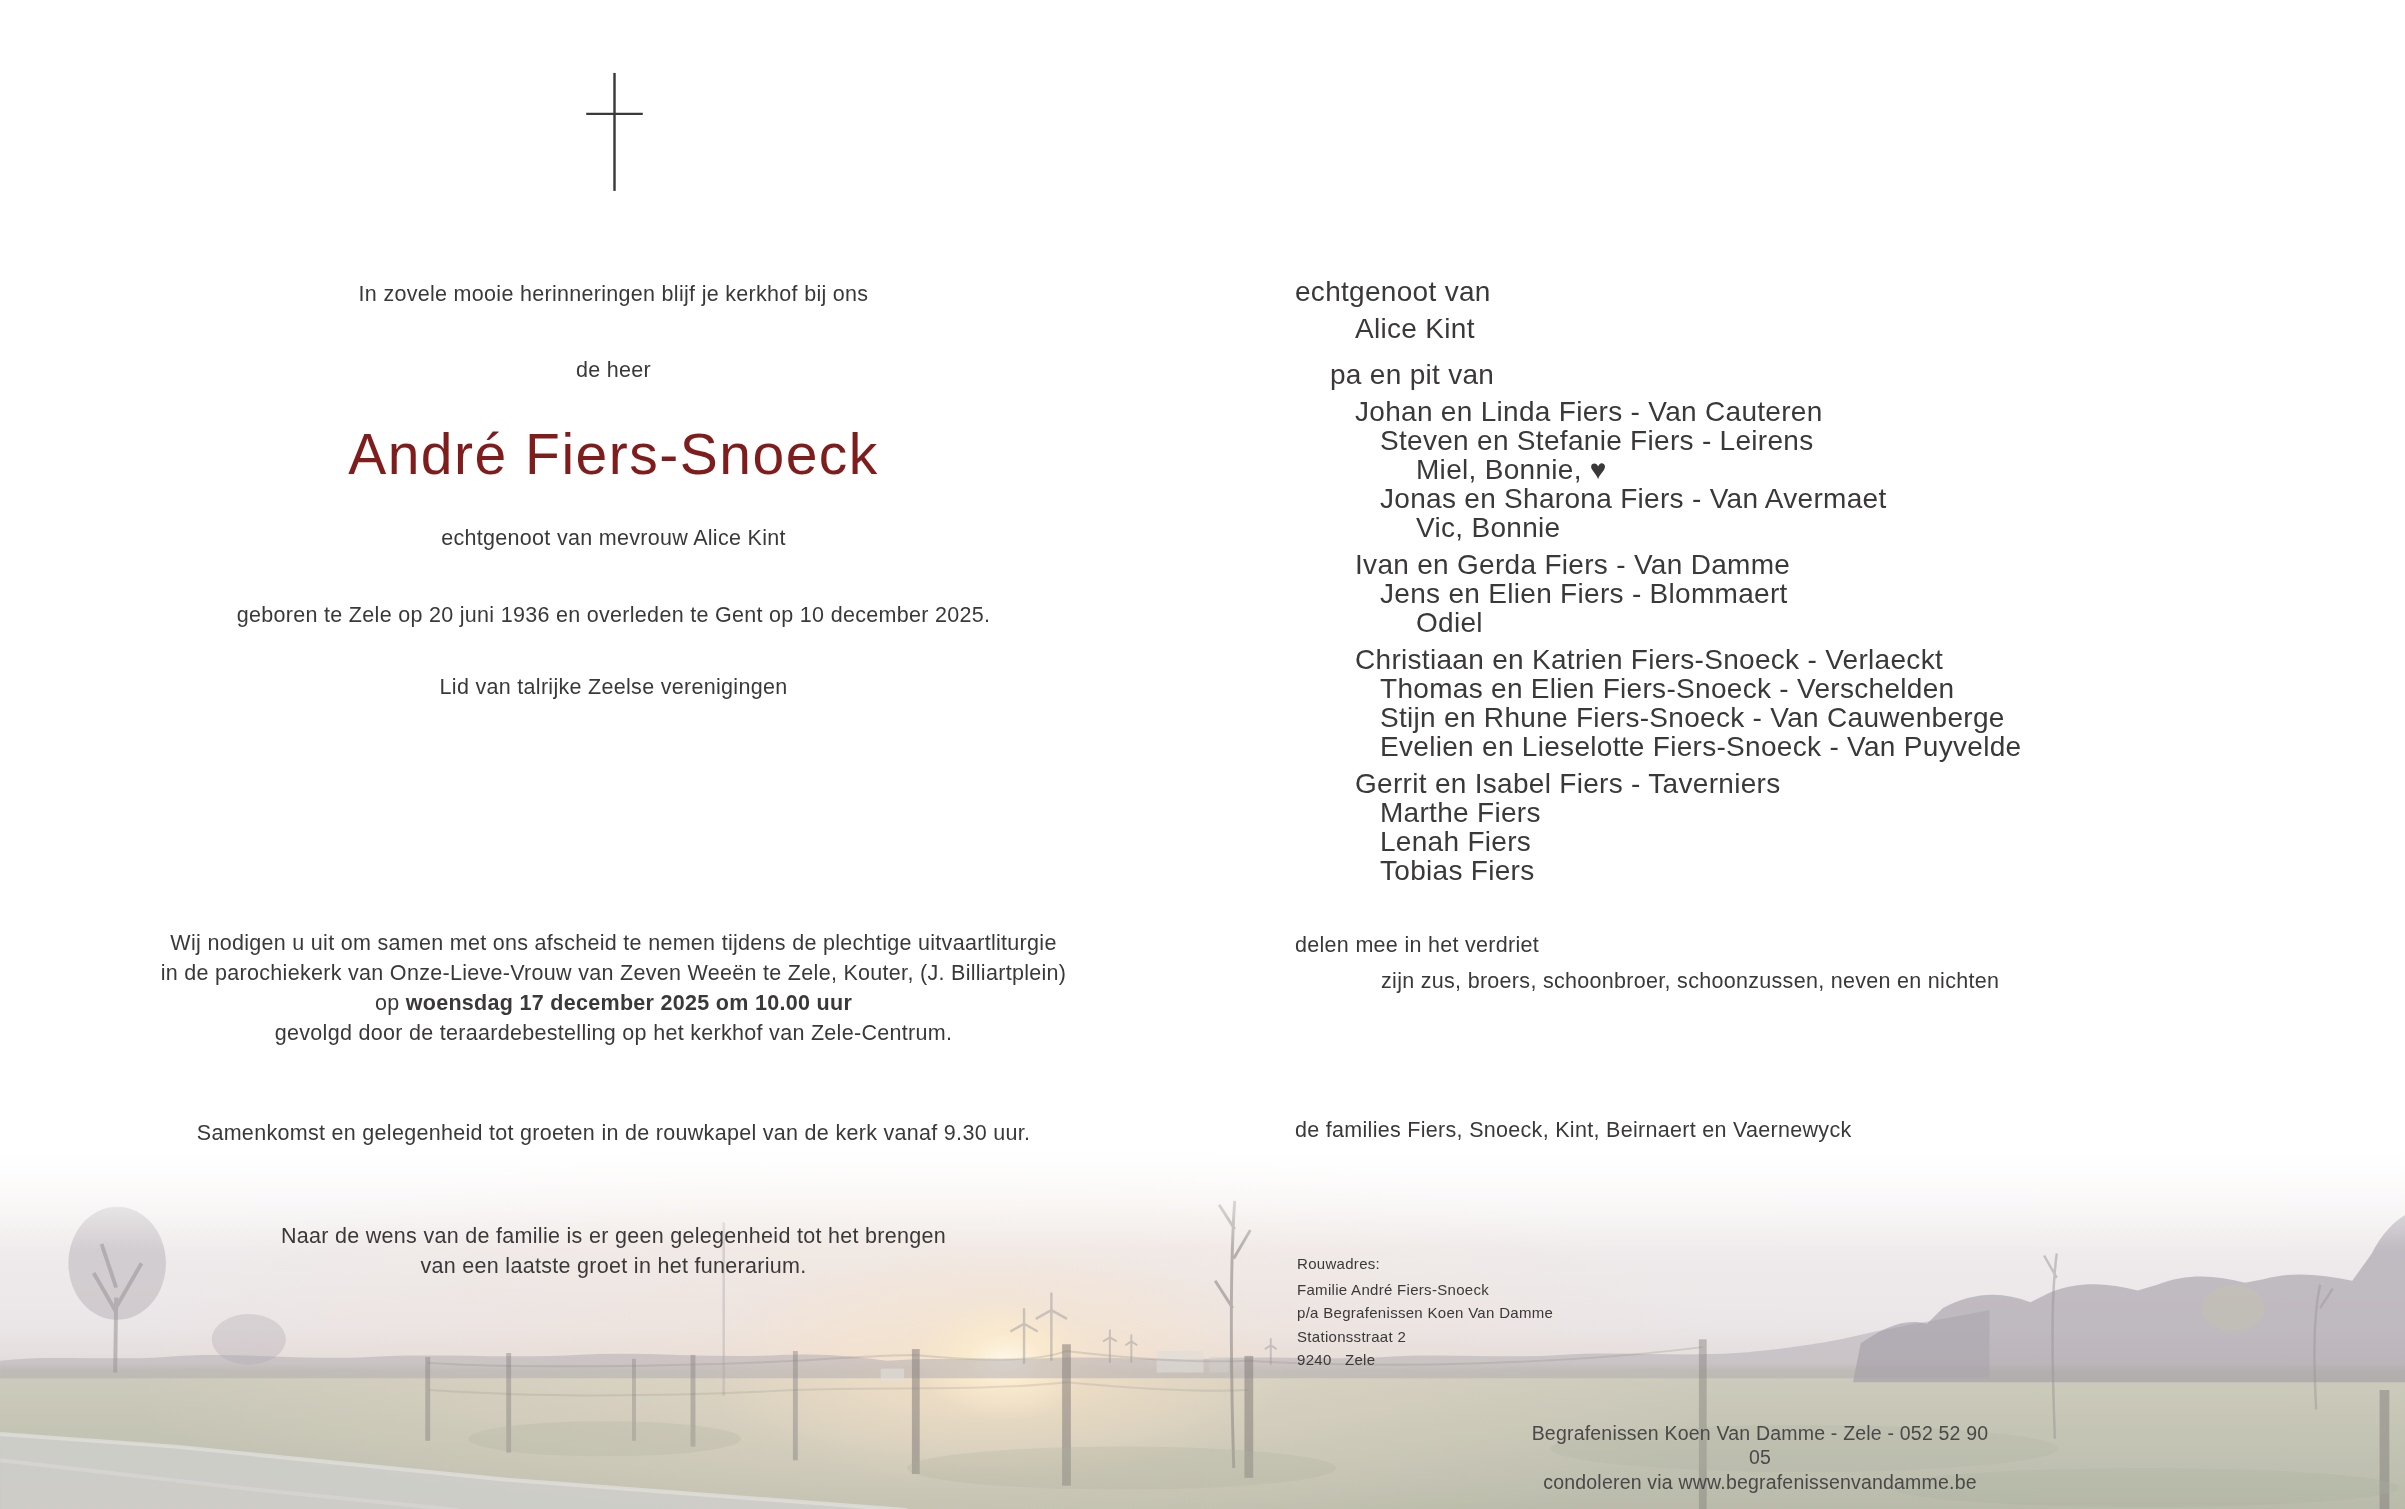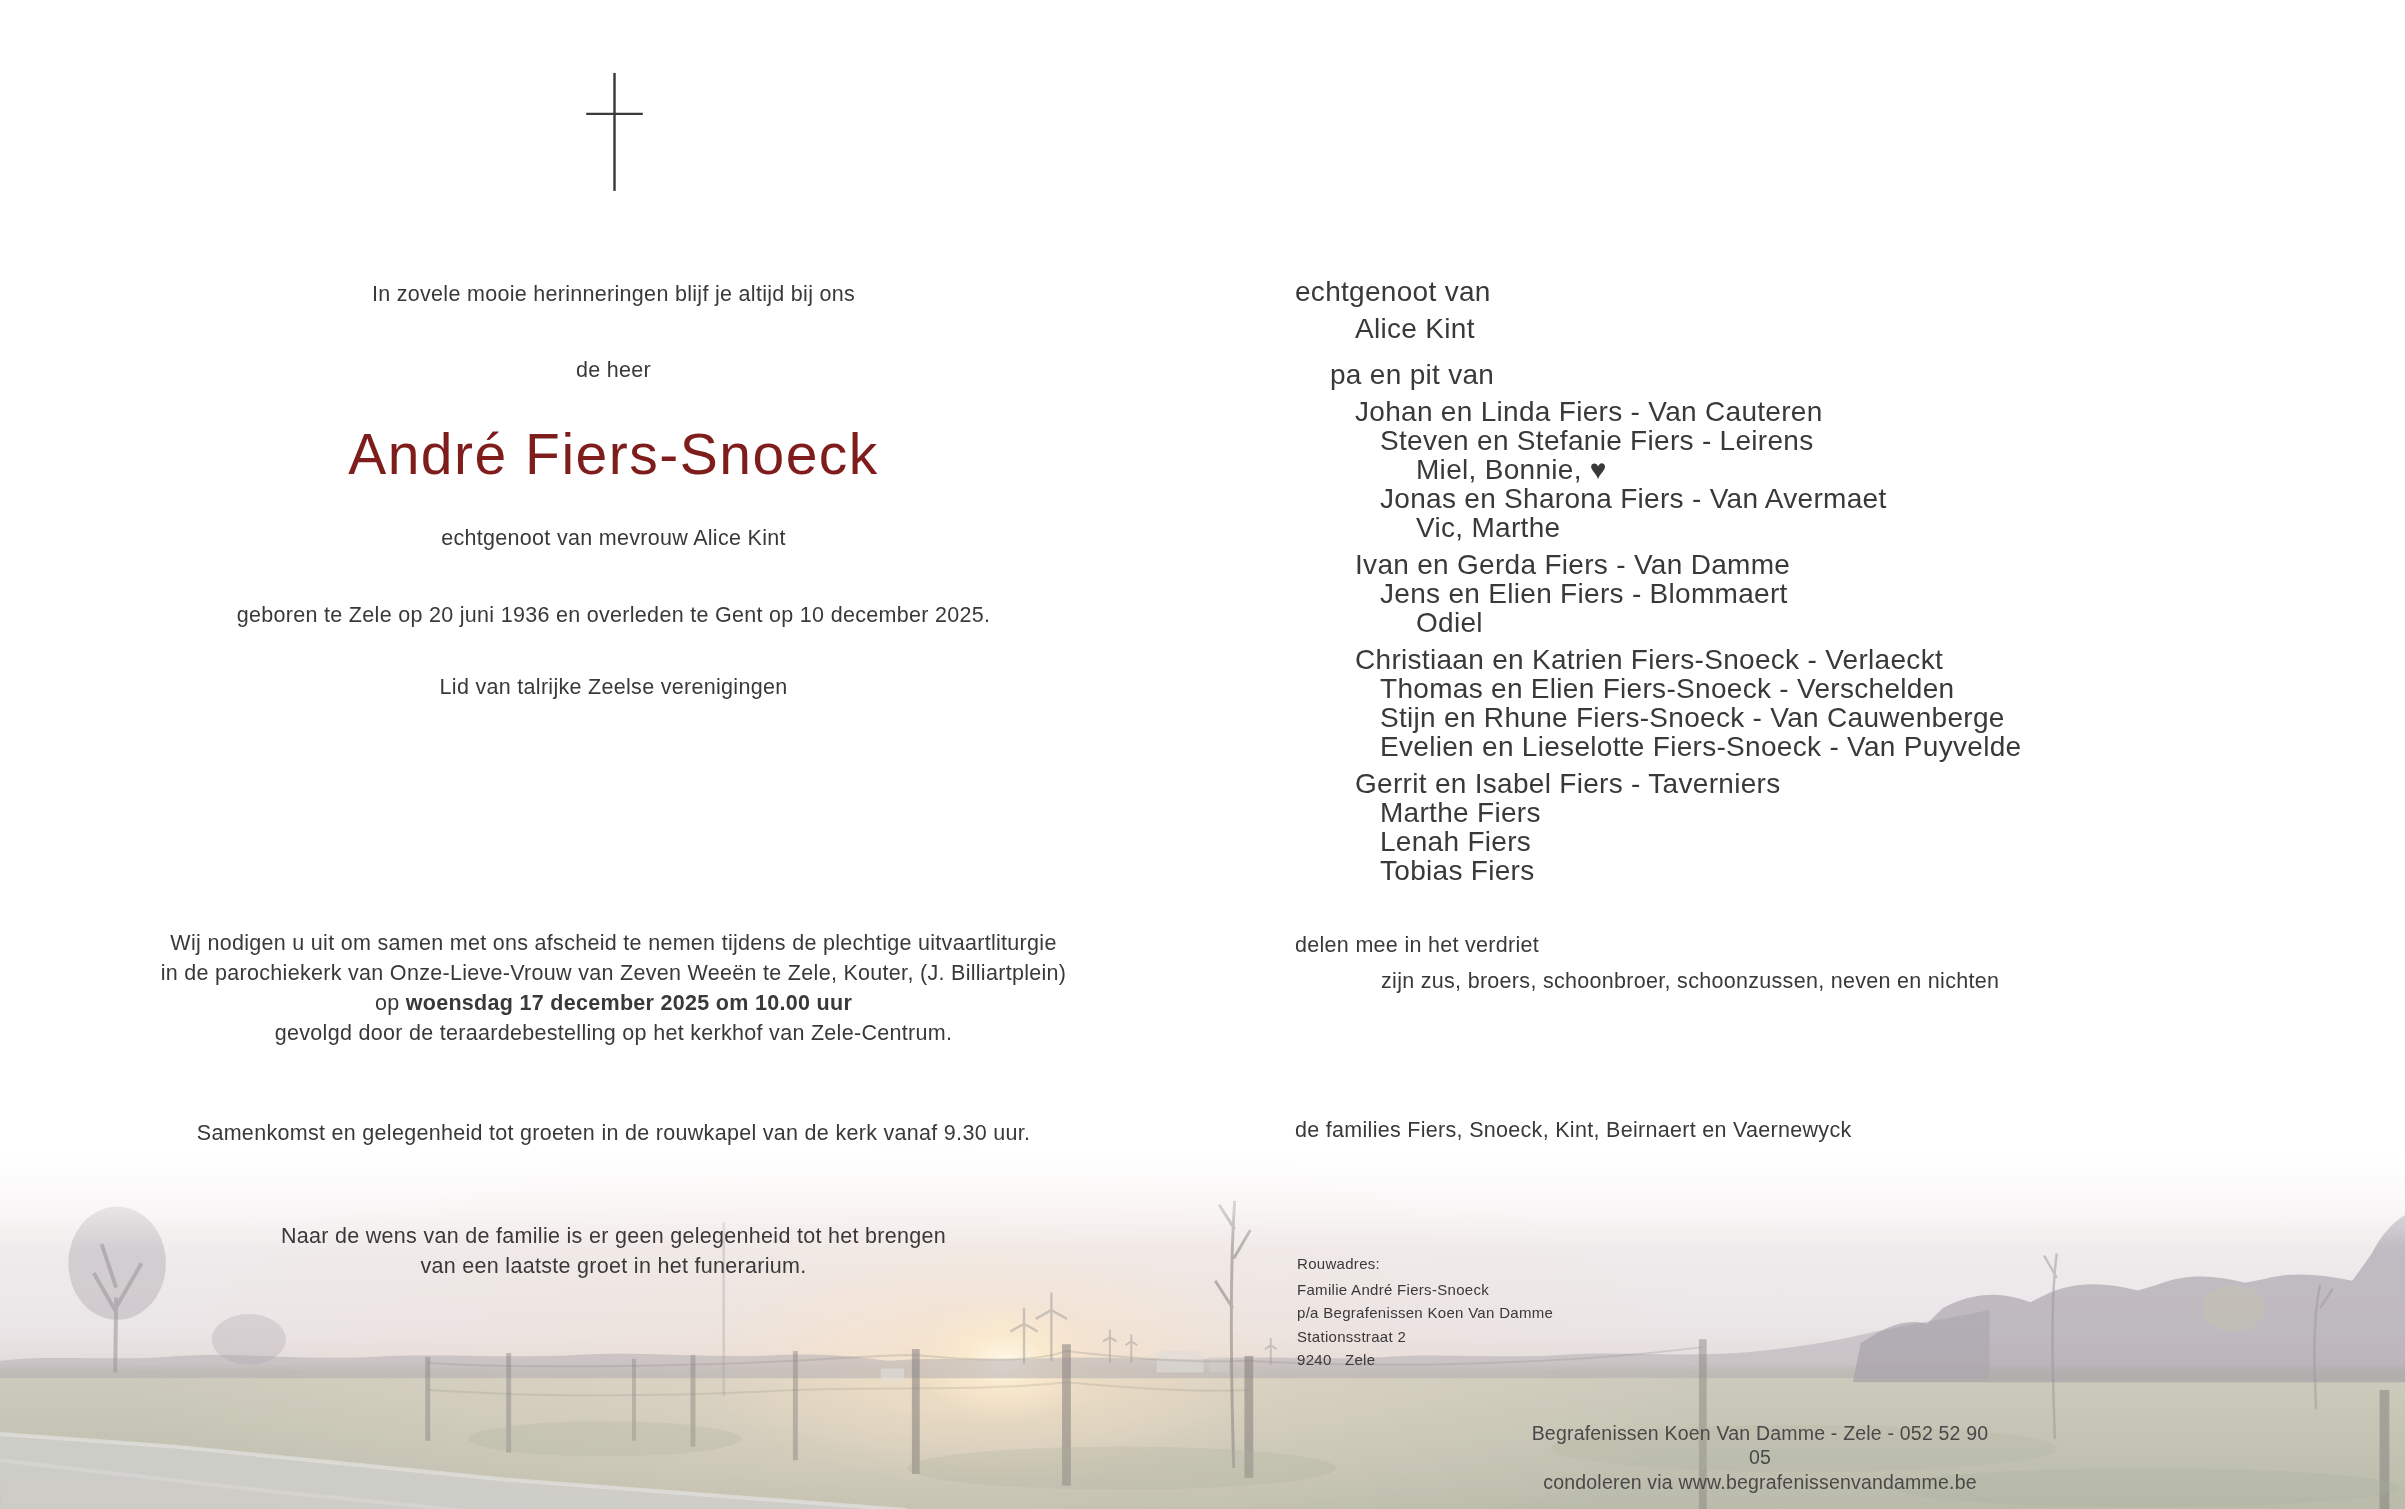--- a/index.html
+++ b/index.html
@@ -124,21 +124,21 @@
     </svg>
     <div class="wash"></div>
     <div class="fade"></div>
   </div>
 
   <svg class="cross" width="117" height="137" viewBox="0 0 120 140">
     <line x1="60" y1="13" x2="60" y2="134" stroke="#3a3a3a" stroke-width="2.5"></line>
     <line x1="31" y1="55" x2="89" y2="55" stroke="#3a3a3a" stroke-width="2.5"></line>
   </svg>
 
-  <div class="lc txt intro">In zovele mooie herinneringen blijf je altijd bij ons</div>
+  <div class="lc txt intro">In zovele mooie herinneringen blijf je kerkhof bij ons</div>
   <div class="lc txt honorific">de heer</div>
   <div class="lc deceased">André Fiers-Snoeck</div>
   <div class="lc txt spouse">echtgenoot van mevrouw Alice Kint</div>
   <div class="lc txt dates">geboren te Zele op 20 juni 1936 en overleden te Gent op 10 december 2025.</div>
   <div class="lc txt member">Lid van talrijke Zeelse verenigingen</div>
 
   <div class="lc txt invite">
     <div>Wij nodigen u uit om samen met ons afscheid te nemen tijdens de plechtige uitvaartliturgie</div>
     <div>in de parochiekerk van Onze-Lieve-Vrouw van Zeven Weeën te Zele, Kouter, (J. Billiartplein)</div>
     <div><span>op </span><span class="b">woensdag 17 december 2025 om 10.00 uur</span></div>
@@ -153,21 +153,21 @@
   </div>
 
   <div class="fam">
     <div class="ln">echtgenoot van</div>
     <div class="ln ind1 g8">Alice Kint</div>
     <div class="ln g18">pa en pit van</div>
     <div class="ln ind1 g8">Johan en Linda Fiers - Van Cauteren</div>
     <div class="ln ind2">Steven en Stefanie Fiers - Leirens</div>
     <div class="ln ind3">Miel, Bonnie, ♥</div>
     <div class="ln ind2">Jonas en Sharona Fiers - Van Avermaet</div>
-    <div class="ln ind3">Vic, Marthe</div>
+    <div class="ln ind3">Vic, Bonnie</div>
     <div class="ln ind1 g8">Ivan en Gerda Fiers - Van Damme</div>
     <div class="ln ind2">Jens en Elien Fiers - Blommaert</div>
     <div class="ln ind3">Odiel</div>
     <div class="ln ind1 g8">Christiaan en Katrien Fiers-Snoeck - Verlaeckt</div>
     <div class="ln ind2">Thomas en Elien Fiers-Snoeck - Verschelden</div>
     <div class="ln ind2">Stijn en Rhune Fiers-Snoeck - Van Cauwenberge</div>
     <div class="ln ind2">Evelien en Lieselotte Fiers-Snoeck - Van Puyvelde</div>
     <div class="ln ind1 g8">Gerrit en Isabel Fiers - Taverniers</div>
     <div class="ln ind2">Marthe Fiers</div>
     <div class="ln ind2">Lenah Fiers</div>

